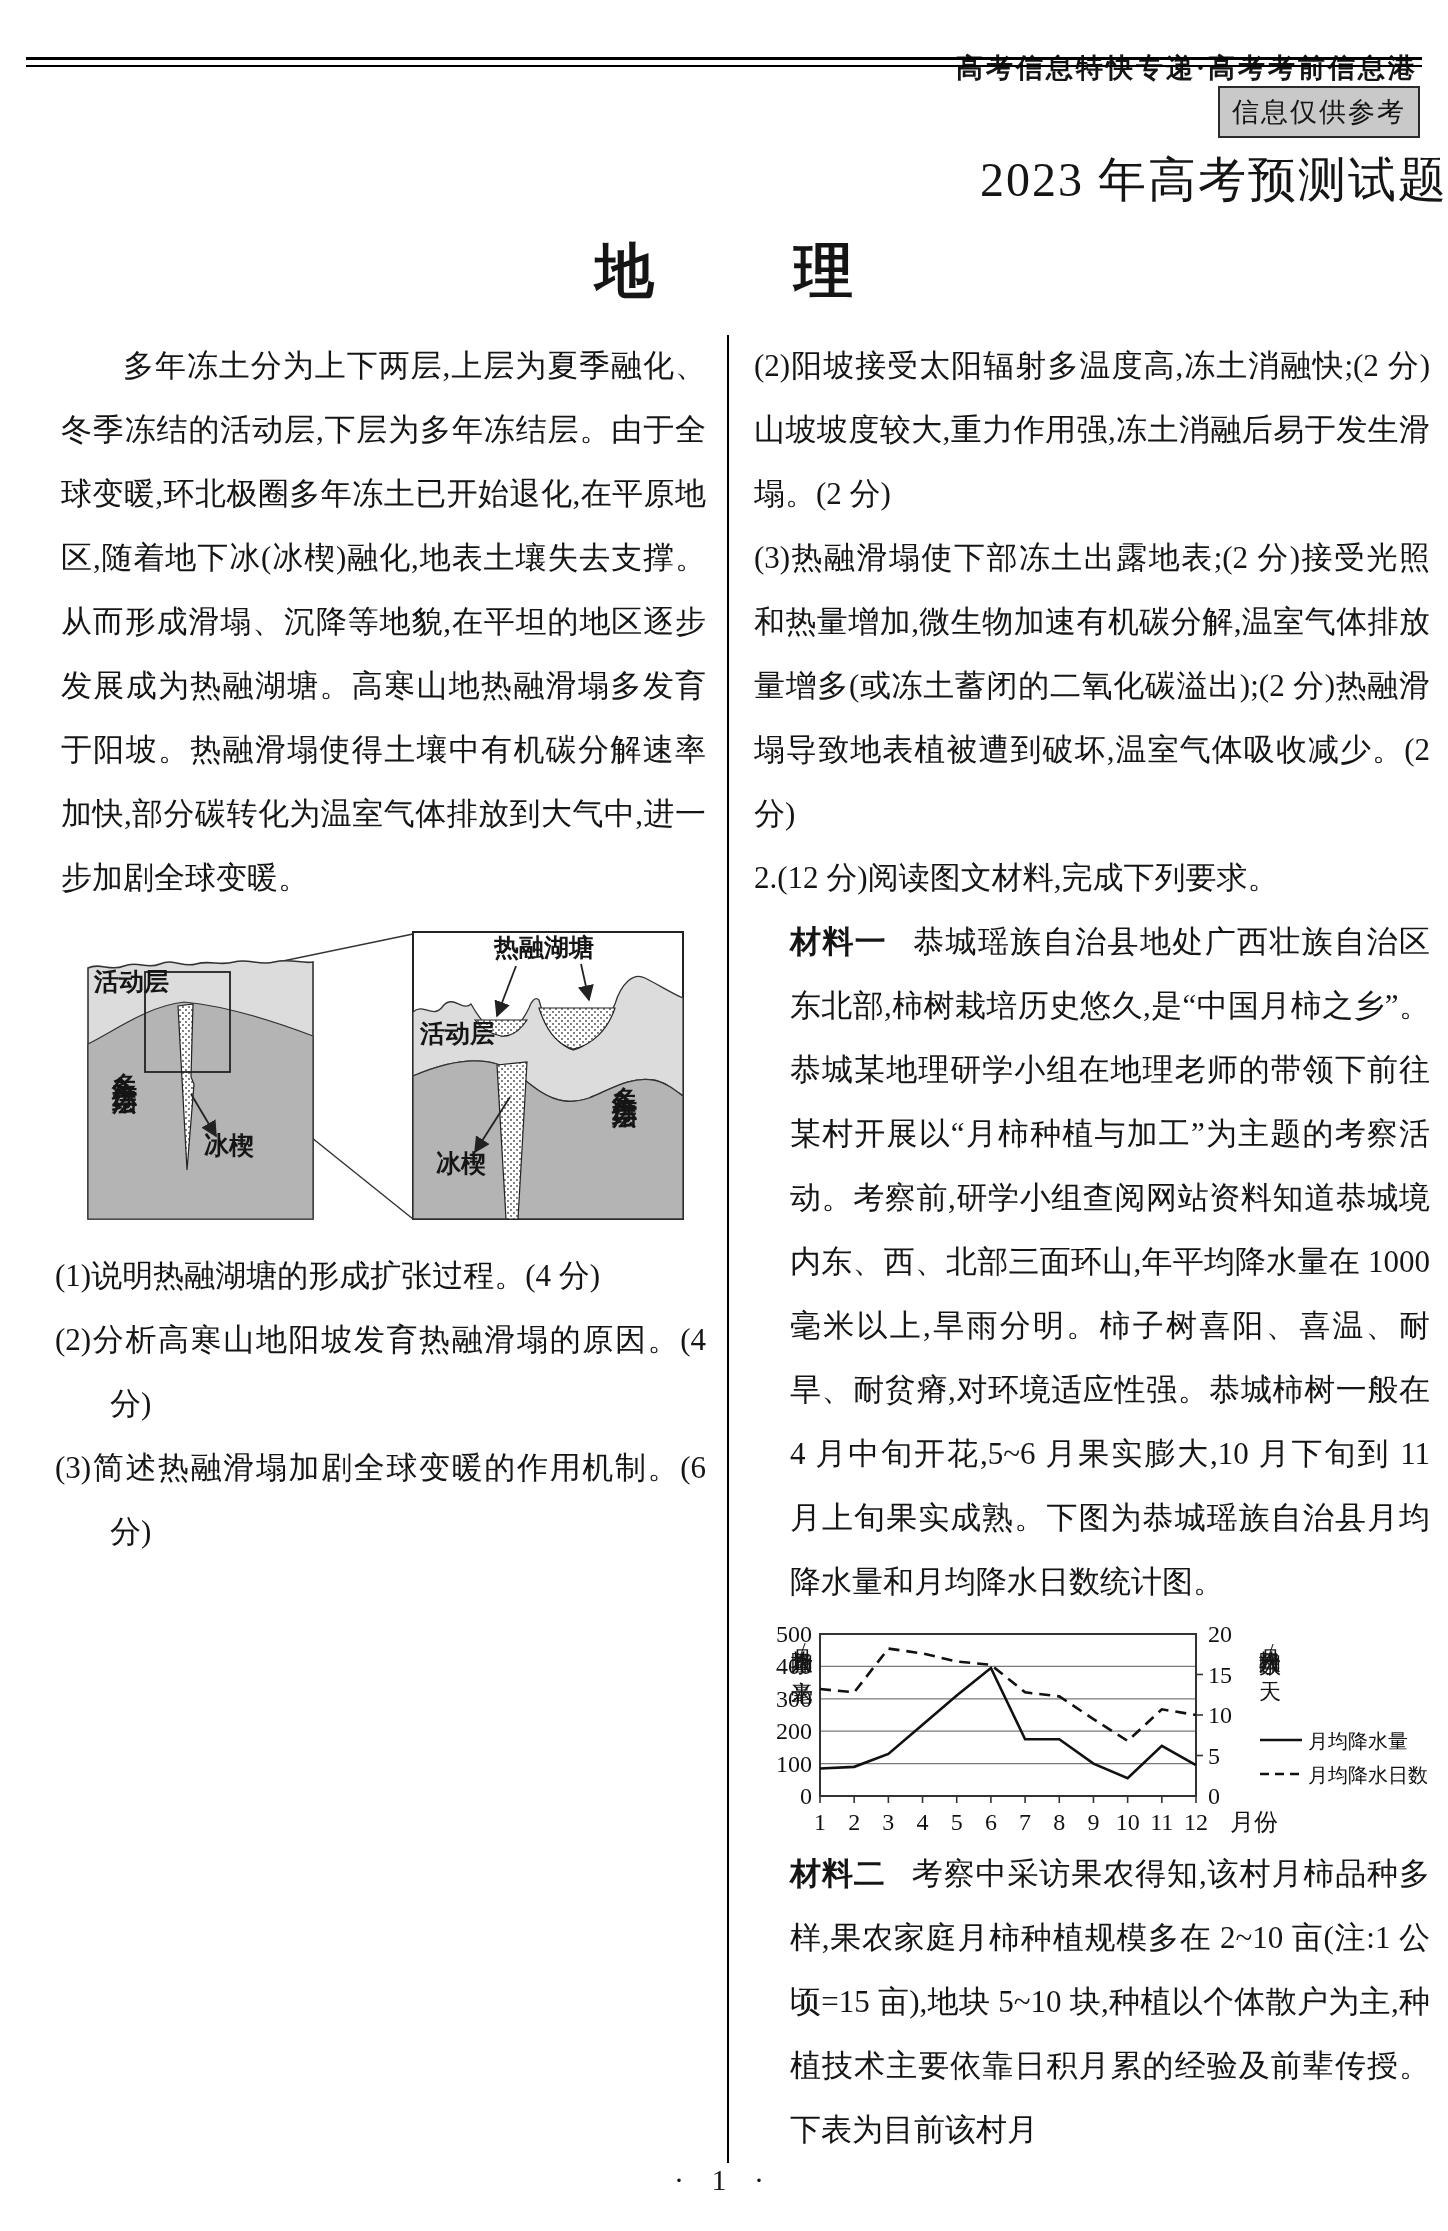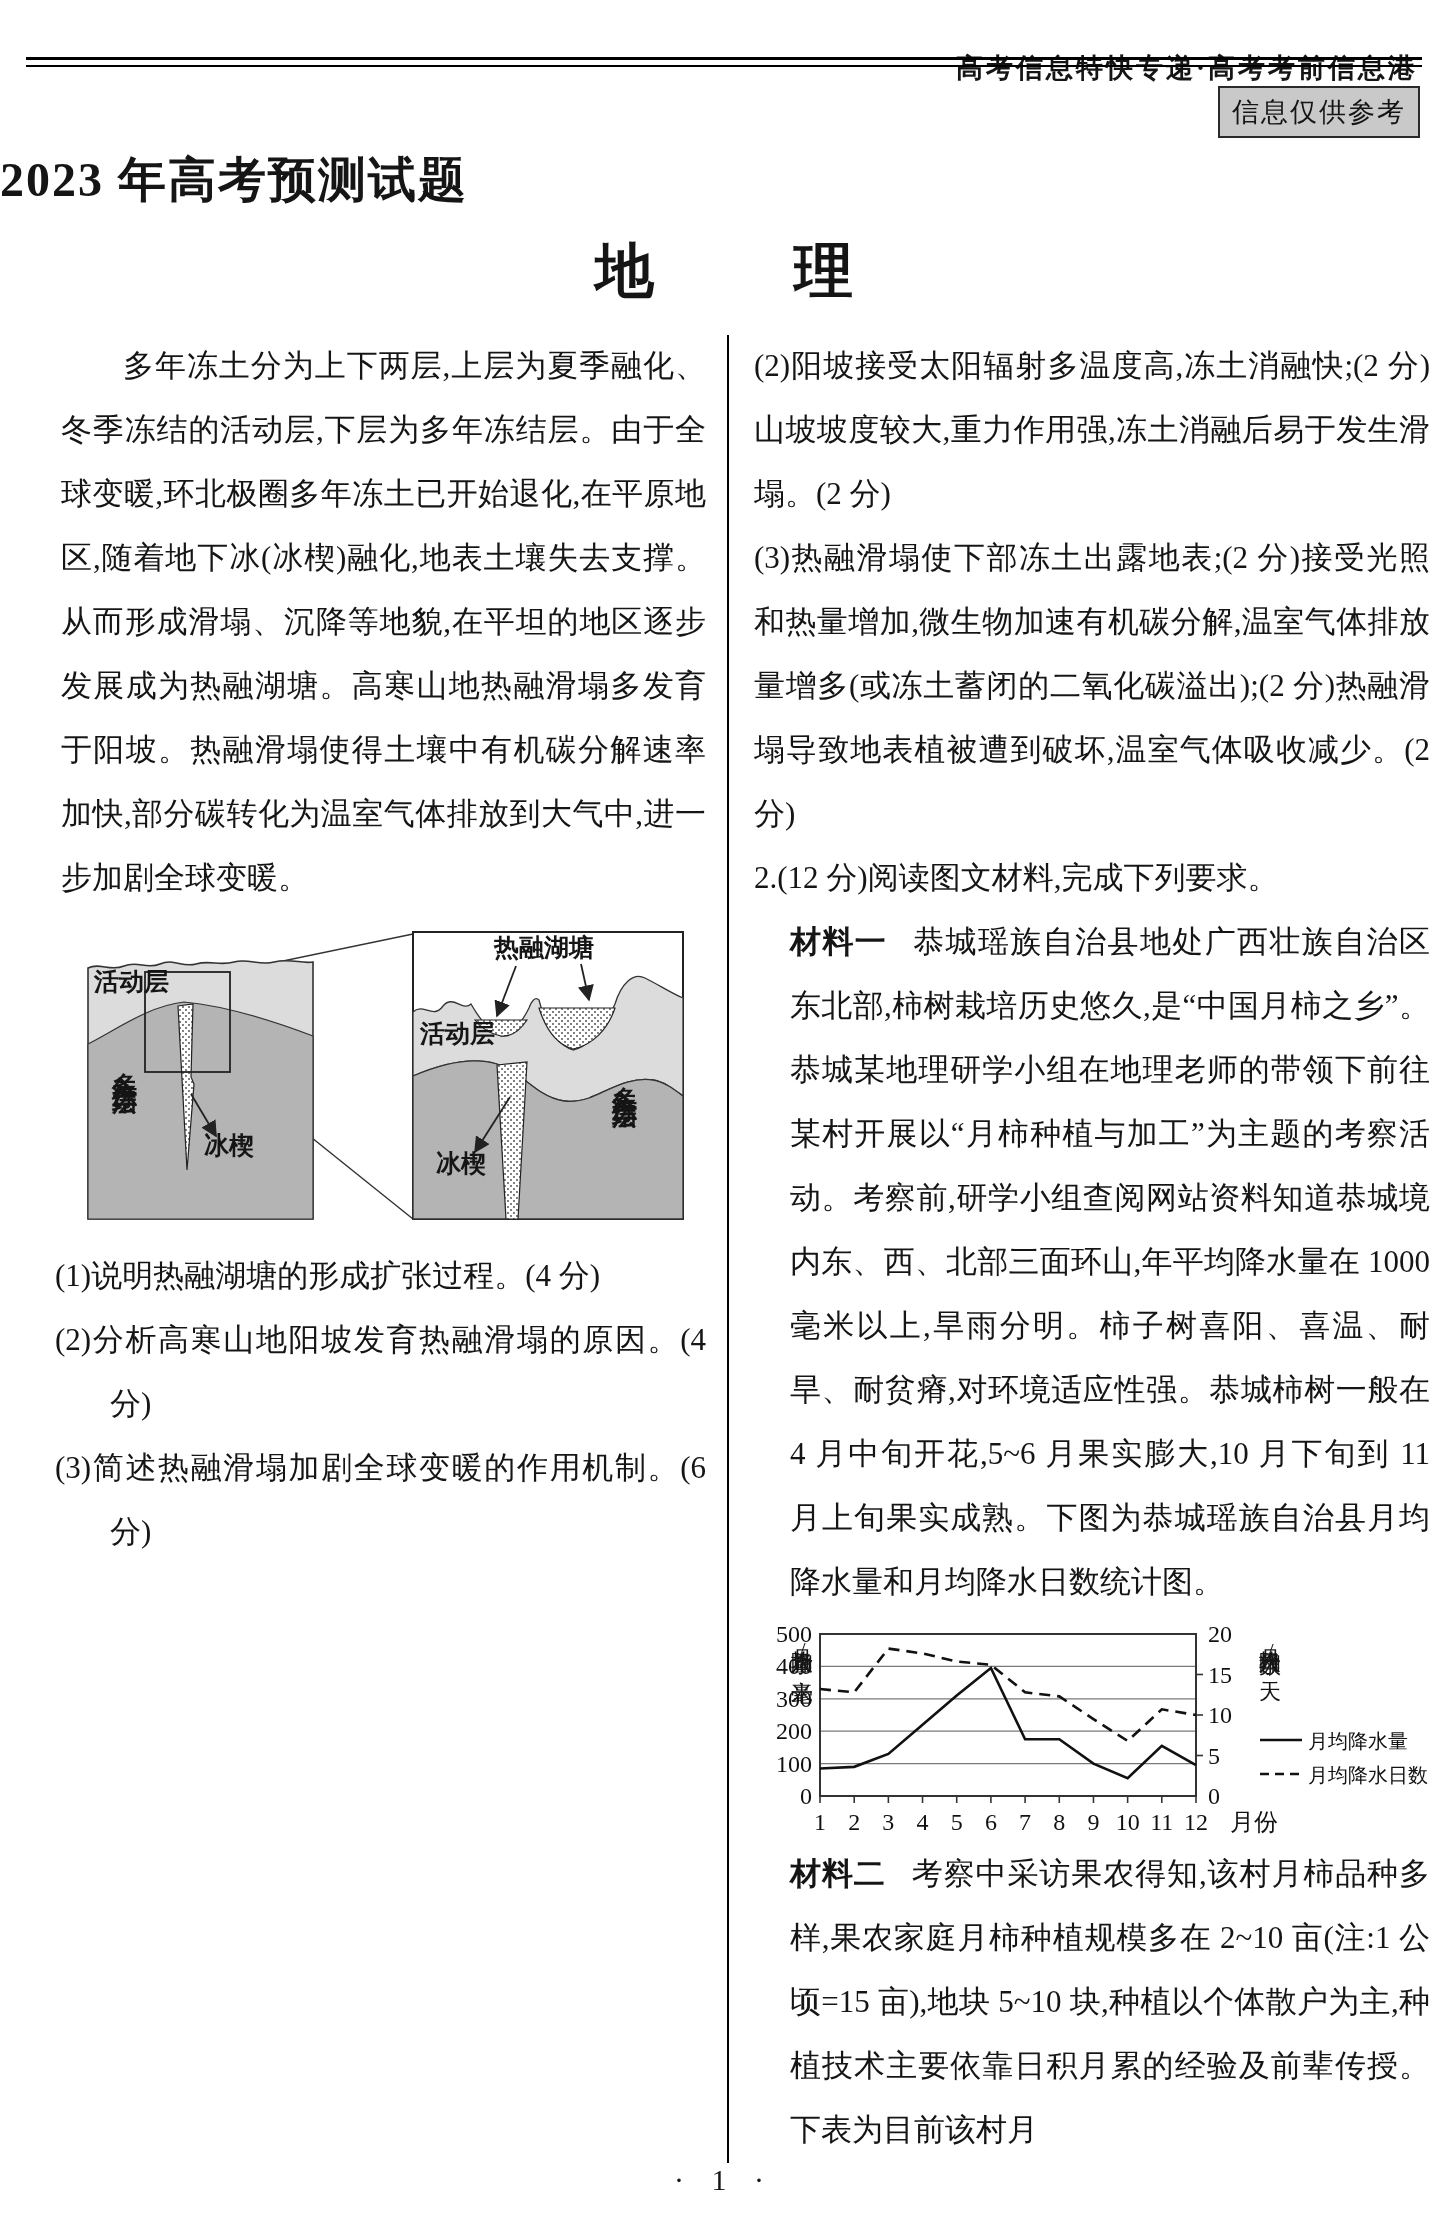--- a/index.html
+++ b/index.html
@@ -3,21 +3,21 @@
 <meta charset="utf-8">
 <style>
   html,body{margin:0;padding:0;background:#e8e8e8;}
   .page{position:relative;width:1448px;height:2231px;background:#ffffff;margin:0 auto;
         font-family:"Liberation Serif","DejaVu Serif",serif;color:#151515;overflow:hidden;}
   .banner{position:absolute;top:16px;right:30px;font-size:27px;font-weight:bold;letter-spacing:3px;margin-top:34px;}
   .rule{position:absolute;top:57px;left:26px;right:26px;height:5px;
         border-top:3px solid #000;border-bottom:2px solid #000;}
   .notice{position:absolute;top:86px;right:28px;background:#c9c9c9;border:2px solid #2a2a2a;
           padding:6px 12px;font-size:27px;letter-spacing:2px;}
-  .title{position:absolute;top:148px;left:0;width:100%;text-align:left;font-size:48px;font-weight:bold;letter-spacing:2px;}
+  .title{position:absolute;top:148px;left:0;width:100%;text-align:right;font-size:48px;font-weight:normal;letter-spacing:2px;}
   .subject{position:absolute;top:232px;left:0;width:100%;text-align:center;font-size:59px;font-weight:bold;
            letter-spacing:140px;text-indent:140px;}
   .divider{position:absolute;left:727px;top:335px;width:2px;height:1828px;background:#000;}
   .col{position:absolute;top:334px;width:676px;font-size:31px;line-height:64px;text-align:justify;}
   .col-left{left:30px;}
   .col-right{left:754px;}
   .col p{margin:0;}
   .intro-para{padding-left:31px;text-indent:62px;}
   .subq{padding-left:80px;text-indent:-55px;}
   .material-para{padding-left:36px;}

